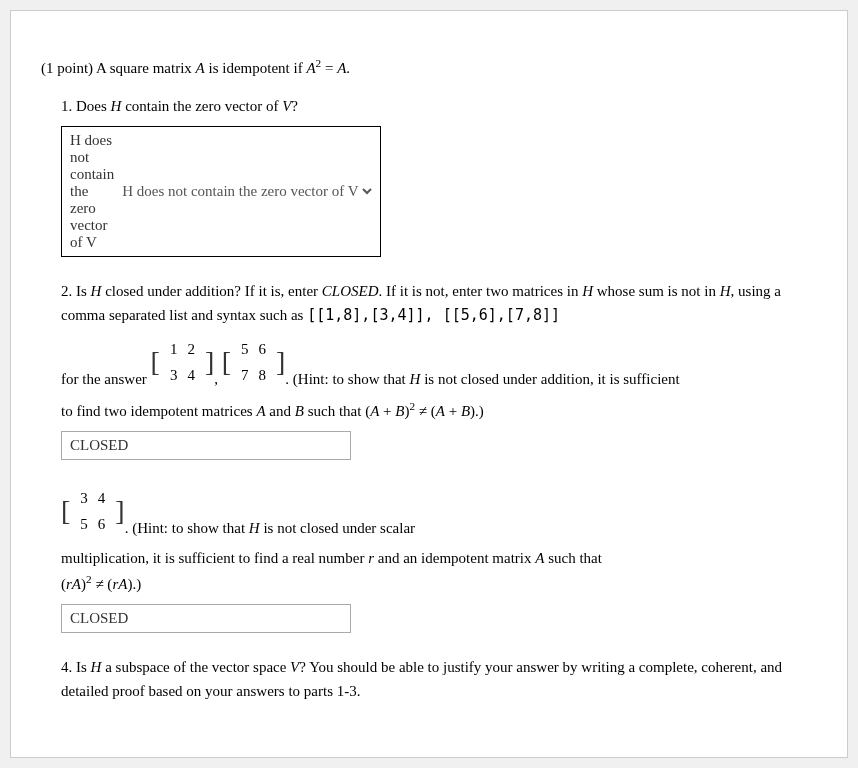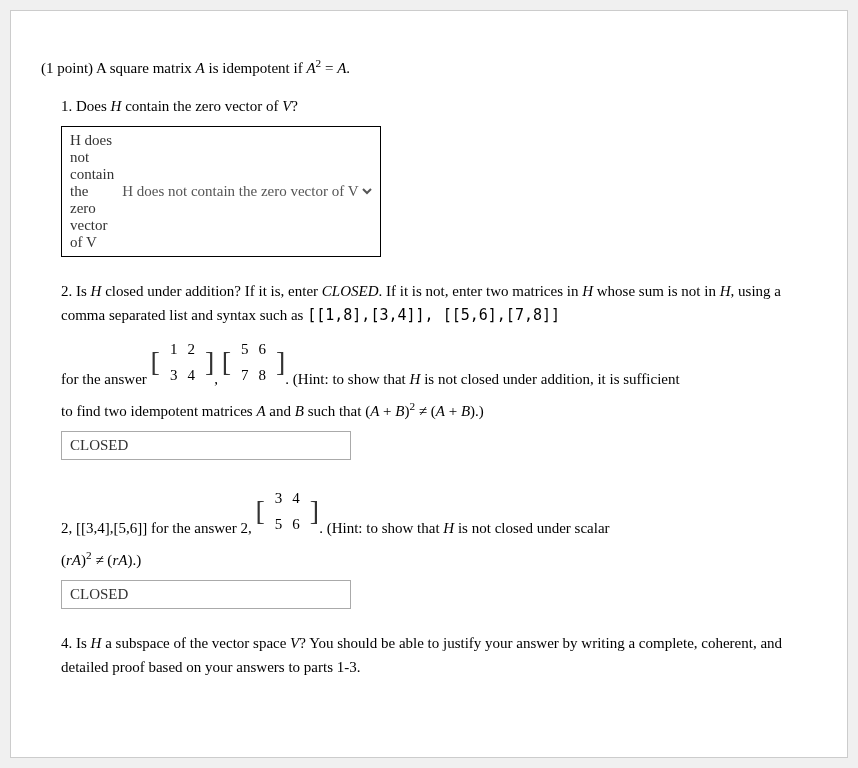--- a/index.html
+++ b/index.html
@@ -170,34 +170,34 @@
         <span class="q2-hint-line">to find two idempotent matrices <em>A</em> and <em>B</em> such that (<em>A</em> + <em>B</em>)<sup>2</sup> ≠ (<em>A</em> + <em>B</em>).)</span>
       </div>
       <div class="answer-text-box" contenteditable="false" style="">
         <span>CLOSED</span>
       </div>
     </div>
 
     <div class="question-block">
       <div class="question-label q3-text">
         <div class="matrix-row">
-          <span>2, [[3,4],[5,6]] for the answer 2,&nbsp;</span>
 
           <span class="matrix-container">
             <span class="matrix-bracket-left">[</span>
             <span class="matrix">
               <span class="matrix-cell">3</span>
               <span class="matrix-cell">4</span>
               <span class="matrix-cell">5</span>
               <span class="matrix-cell">6</span>
             </span>
             <span class="matrix-bracket-right">]</span>
           </span>
           <span>. (Hint: to show that <em>H</em> is not closed under scalar</span>
         </div>
+        <span class="q2-hint-line">multiplication, it is sufficient to find a real number <em>r</em> and an idempotent matrix <em>A</em> such that</span>
         <span class="q2-hint-line">(<em>r</em><em>A</em>)<sup>2</sup> ≠ (<em>r</em><em>A</em>).)</span>
       </div>
       <div class="answer-text-box" contenteditable="false" style="">
         <span>CLOSED</span>
       </div>
     </div>
 
     <div class="question-block">
       <div class="question-label">
         <span>4. Is <em>H</em> a subspace of the vector space <em>V</em>? You should be able to justify your answer by writing a

